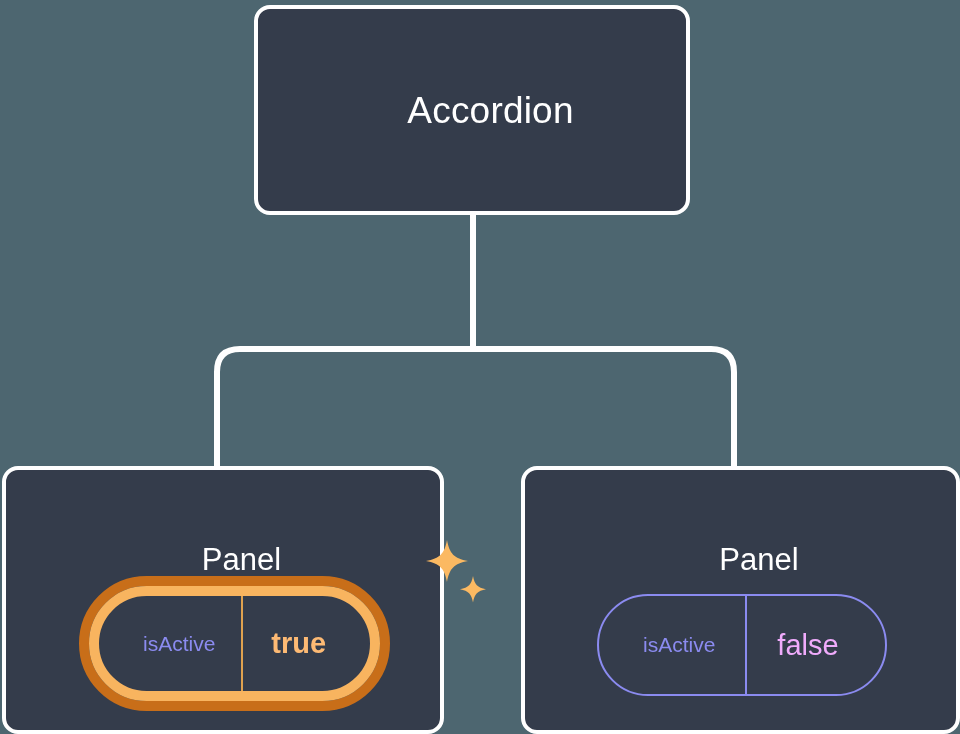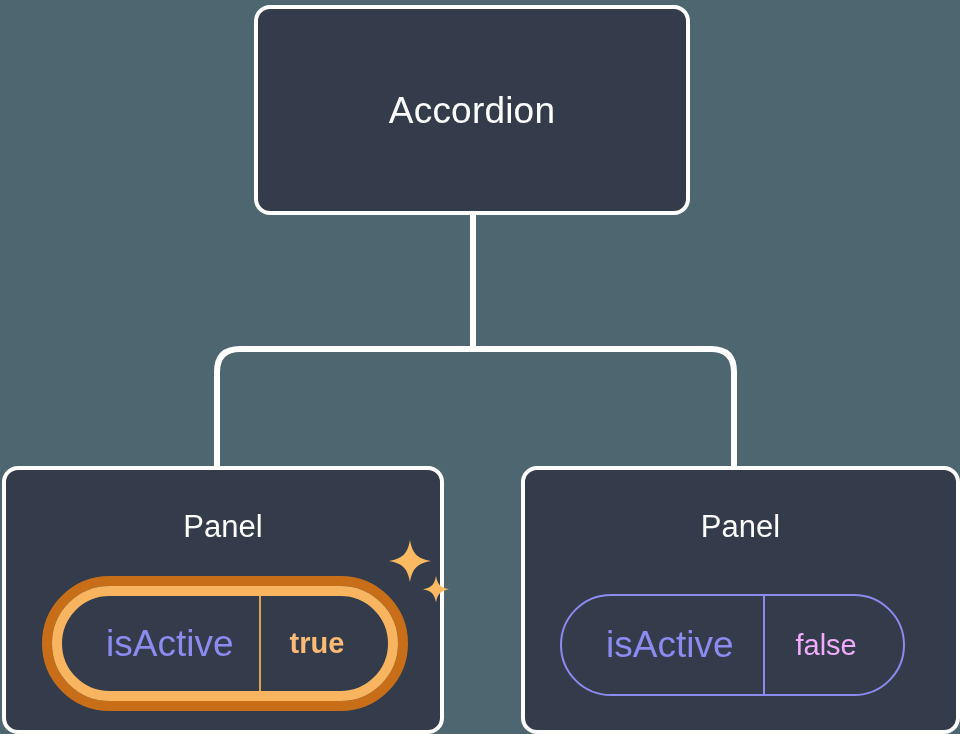--- a/index.html
+++ b/index.html
@@ -33,20 +33,21 @@
     pointer-events: none;
   }
 
   
   .node {
     position: absolute;
     box-sizing: border-box;
     background: #343c4b;
     border: 4px solid #ffffff;
     border-radius: 16px;
+    padding-left: 37px;
   }
 
   .node-root {
     left: 254px;
     top: 5px;
     width: 436px;
     height: 210px;
     display: flex;
     align-items: center;
     justify-content: center;
@@ -84,21 +85,21 @@
     display: flex;
     flex-direction: column;
     align-items: center;
   }
 
   .node-title-panel {
     color: #ffffff;
     font-size: 31px;
     font-weight: 400;
     line-height: 1;
-    margin-top: 41px;
+    margin-top: 74px;
   }
 
   
   .pill-wrap {
     position: absolute;
     display: flex;
     align-items: center;
   }
 
   .pill {
@@ -111,21 +112,21 @@
 
   .pill-cell {
     display: flex;
     align-items: center;
     justify-content: center;
     box-sizing: border-box;
     white-space: nowrap;
   }
 
   .pill-key {
-    font-size: 37px;
+    font-size: 21px;
     font-weight: 400;
     color: #8b8bf0;
     text-align: right;
   }
 
   .pill-val {
     font-size: 29px;
     color: #8b8bf0;
   }
 

